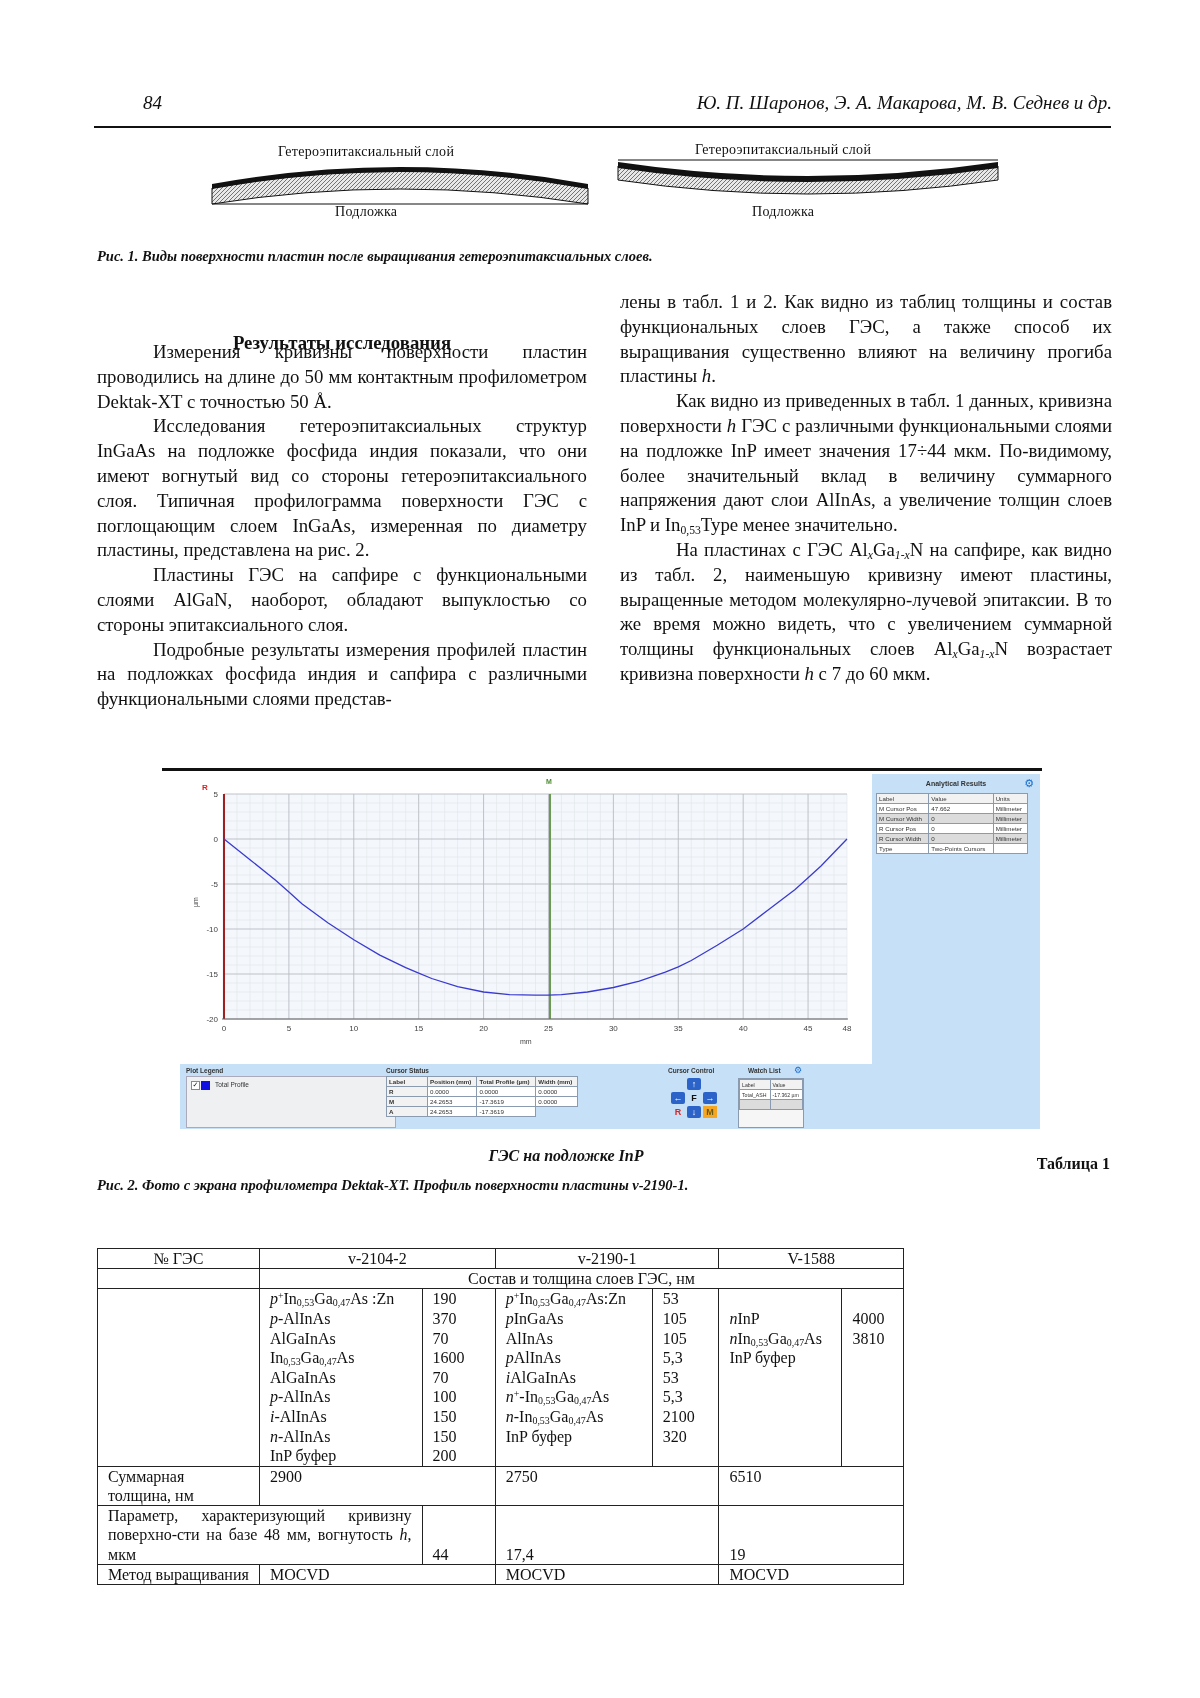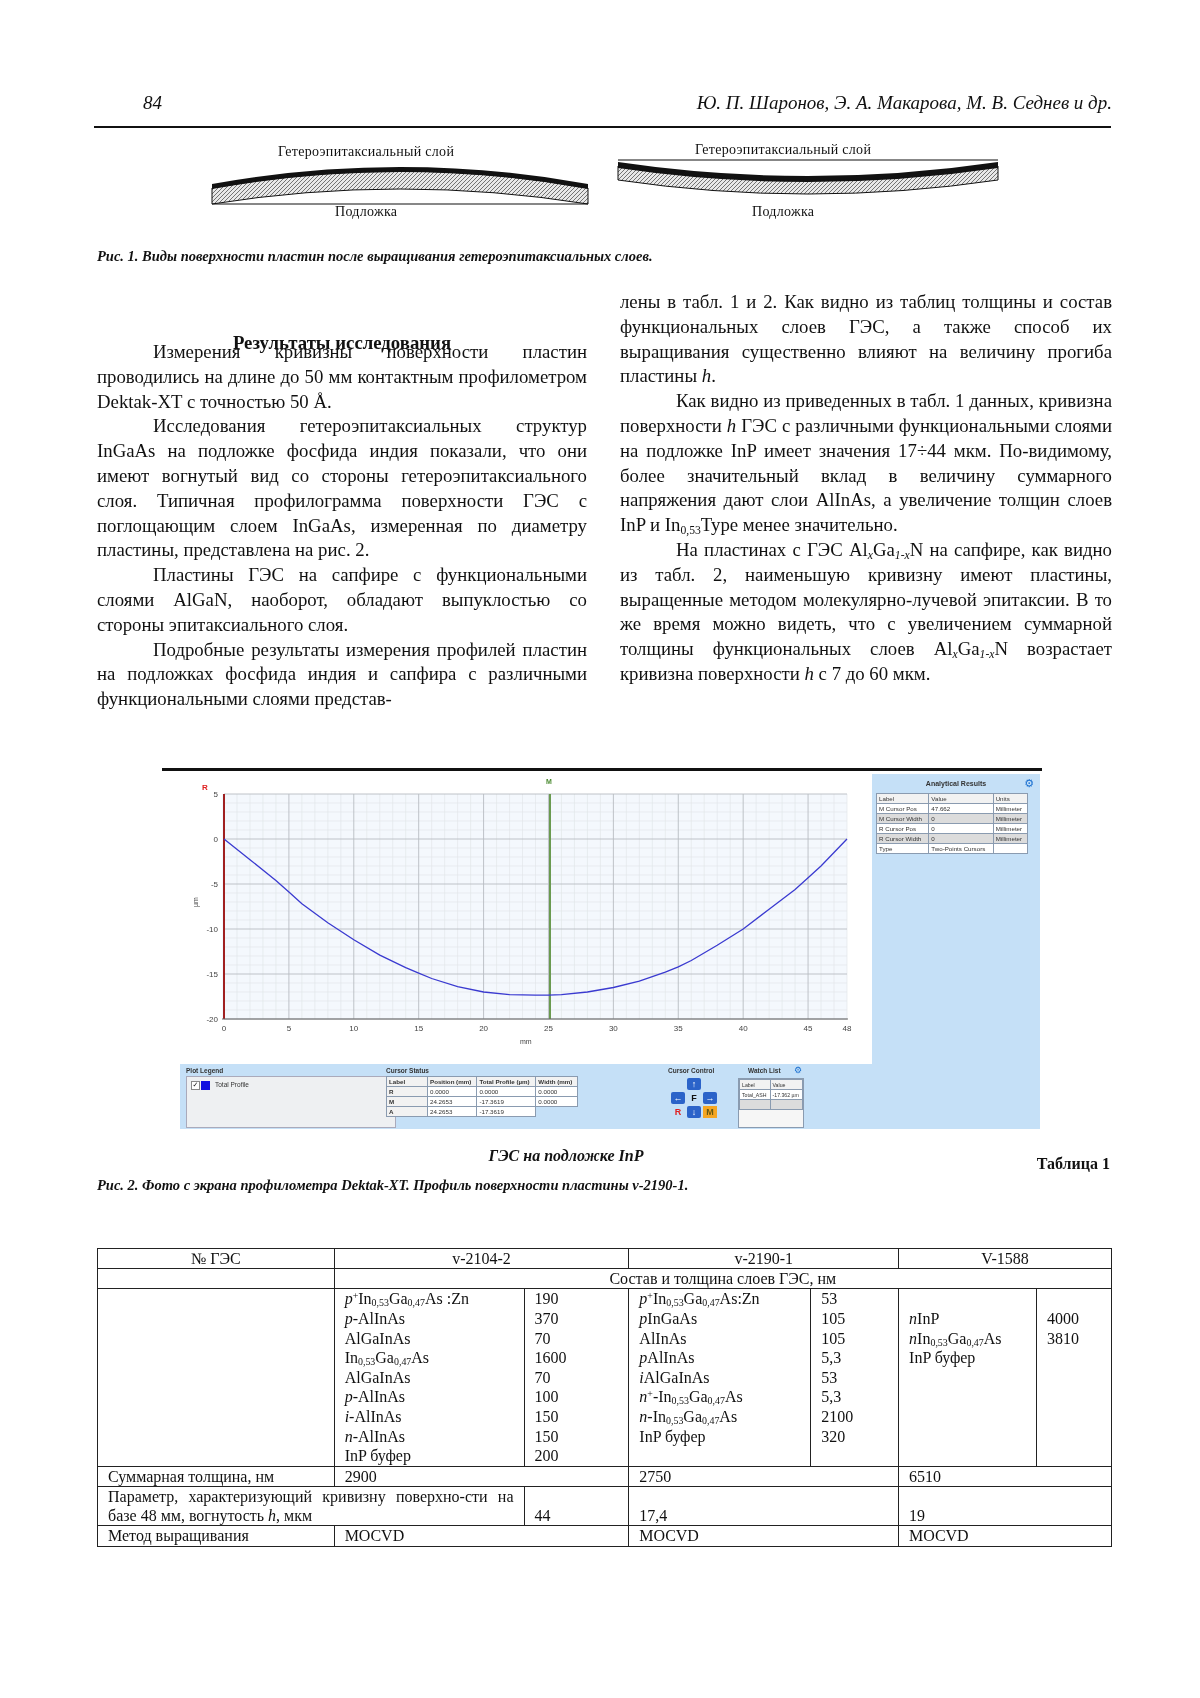--- a/index.html
+++ b/index.html
@@ -32,21 +32,21 @@
   table.mini td { background:#fff; }
   .bottom { position:absolute; left:18px; top:296px; width:692px; height:65px; background:#c5e0f7; }
   .panel-title { font-family:"Liberation Sans", sans-serif; font-size:6.5px; font-weight:bold; color:#333; position:absolute; }
   .legendbox { position:absolute; left:6px; top:12px; width:208px; height:50px; background:#eef0f2; border:1px solid #aab; }
   .cc { position:absolute; width:14px; height:12px; font-family:"Liberation Sans", sans-serif; font-size:9px; font-weight:bold; text-align:center; line-height:12px; }
   .cc.arrow { background:#2b63c9; color:#fff; border-radius:2px; }
 
   
   .tabno { font-size:16px; font-weight:bold; right:90px; top:1155px; }
   .tabtitle { font-size:16px; font-weight:bold; font-style:italic; top:1147px; left:0; width:1132px; text-align:center; }
-  table.t1 { position:absolute; left:97px; top:1248px; width:1015px; border-collapse:collapse; font-size:16px; line-height:19.2px; }
+  table.t1 { position:absolute; left:97px; top:1248px; width:807px; border-collapse:collapse; font-size:16px; line-height:19.2px; }
   table.t1 td { border:1.6px solid #222; vertical-align:top; padding:0 10px; }
   table.t1 td.c { text-align:center; }
   .lines div { height:19.6px; white-space:nowrap; }
   i.v { font-style:italic; }
 </style>
 </head>
 <body>
 
 <div class="abs runhead" style="left:97px;">84</div>
 <div class="abs runhead" style="right:88px;">Ю. П. Шаронов, Э. А. Макарова, М. В. Седнев и др.</div>

